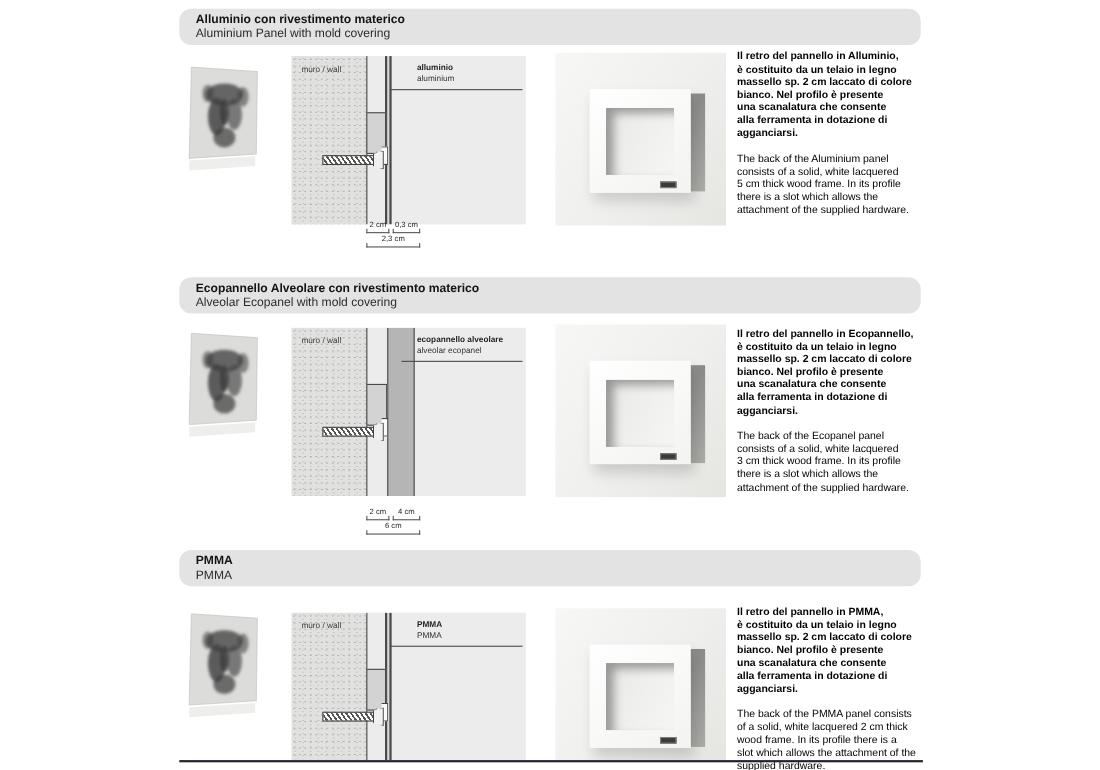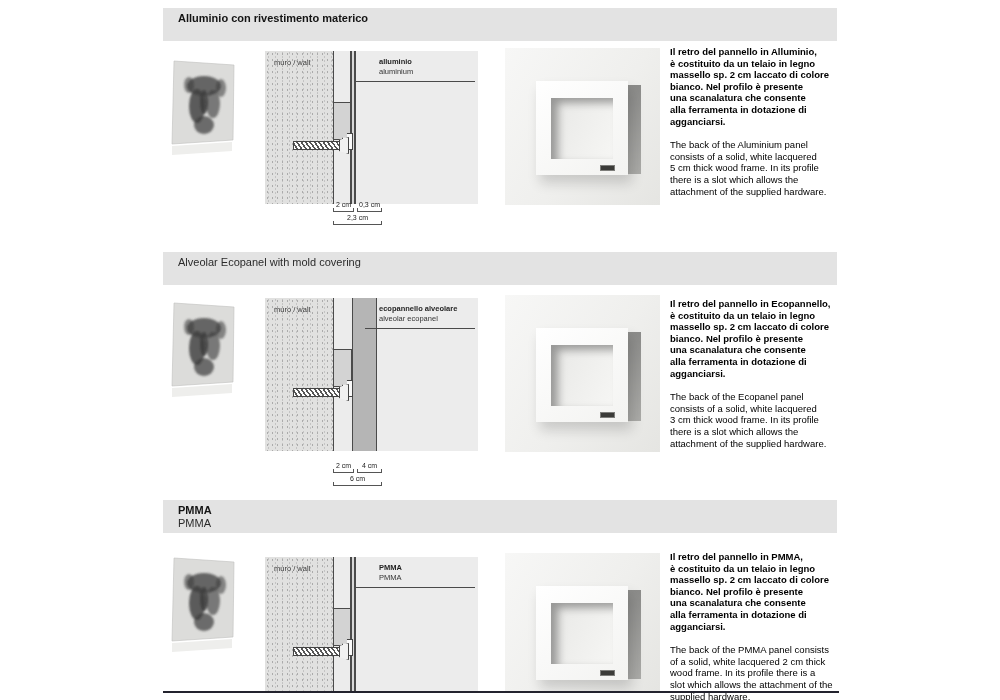--- a/index.html
+++ b/index.html
@@ -1,21 +1,21 @@
 <!DOCTYPE html>
 <html><head>
 <meta charset="utf-8">
 <style>
   html,body{margin:0;padding:0;background:#ffffff;}
   #screen{position:relative;width:1000px;height:700px;background:#ffffff;overflow:hidden;
           font-family:"Liberation Sans",sans-serif;}
 
   
   .section-header{position:absolute;left:163px;width:674px;height:33px;background:#e3e3e3;
-                  box-sizing:border-box;padding:4px 0 0 15px;}
+                  box-sizing:border-box;padding:4px 0 0 15px;border-radius:11px;}
   .header-title{font-size:11px;font-weight:bold;color:#141414;line-height:13px;}
   .header-subtitle{font-size:11px;color:#2b2b2b;line-height:13px;}
 
   
   .artwork{position:absolute;left:168px;width:72px;height:100px;}
 
   
   .diagram{position:absolute;left:265px;width:213px;height:153px;background:#ececec;overflow:hidden;}
   .wall{position:absolute;left:0;top:0;bottom:0;width:68px;background:#e1e1e0;
         border-right:1px solid #4a4a4a;
@@ -74,20 +74,21 @@
 
   .page-bottom-line{position:absolute;left:163px;top:691px;width:676px;height:2px;background:#23232e;}
 </style>
 </head>
 <body>
 
 <div id="screen">
 
   <div class="section-header" style="top:8px;">
     <div class="header-title">Alluminio con rivestimento materico</div>
+    <div class="header-subtitle">Aluminium Panel with mold covering</div>
   </div>
 
   <div class="artwork" style="top:58px;">
     <svg width="72" height="100" viewBox="0 0 72 100">
       <defs>
           <filter id="bl1">
             <feGaussianBlur stdDeviation="1.3"></feGaussianBlur>
           </filter>
         </defs>
       <polygon points="6,3 66,7 65,82 4,86" fill="#dcdcda" stroke="#c0c0be" stroke-width="0.6"></polygon>
@@ -146,20 +147,21 @@
 alla ferramenta in dotazione di
 agganciarsi.</div>
     <div class="desc-en">The back of the Aluminium panel
 consists of a solid, white lacquered
 5 cm thick wood frame.  In its profile
 there is a slot which allows the
 attachment of the supplied hardware.</div>
   </div>
 
   <div class="section-header" style="top:252px;">
+    <div class="header-title">Ecopannello Alveolare con rivestimento materico</div>
     <div class="header-subtitle">Alveolar Ecopanel with mold covering</div>
   </div>
 
   <div class="artwork" style="top:300px;">
     <svg width="72" height="100" viewBox="0 0 72 100">
       <defs>
           <filter id="bl2">
             <feGaussianBlur stdDeviation="1.3"></feGaussianBlur>
           </filter>
         </defs>

